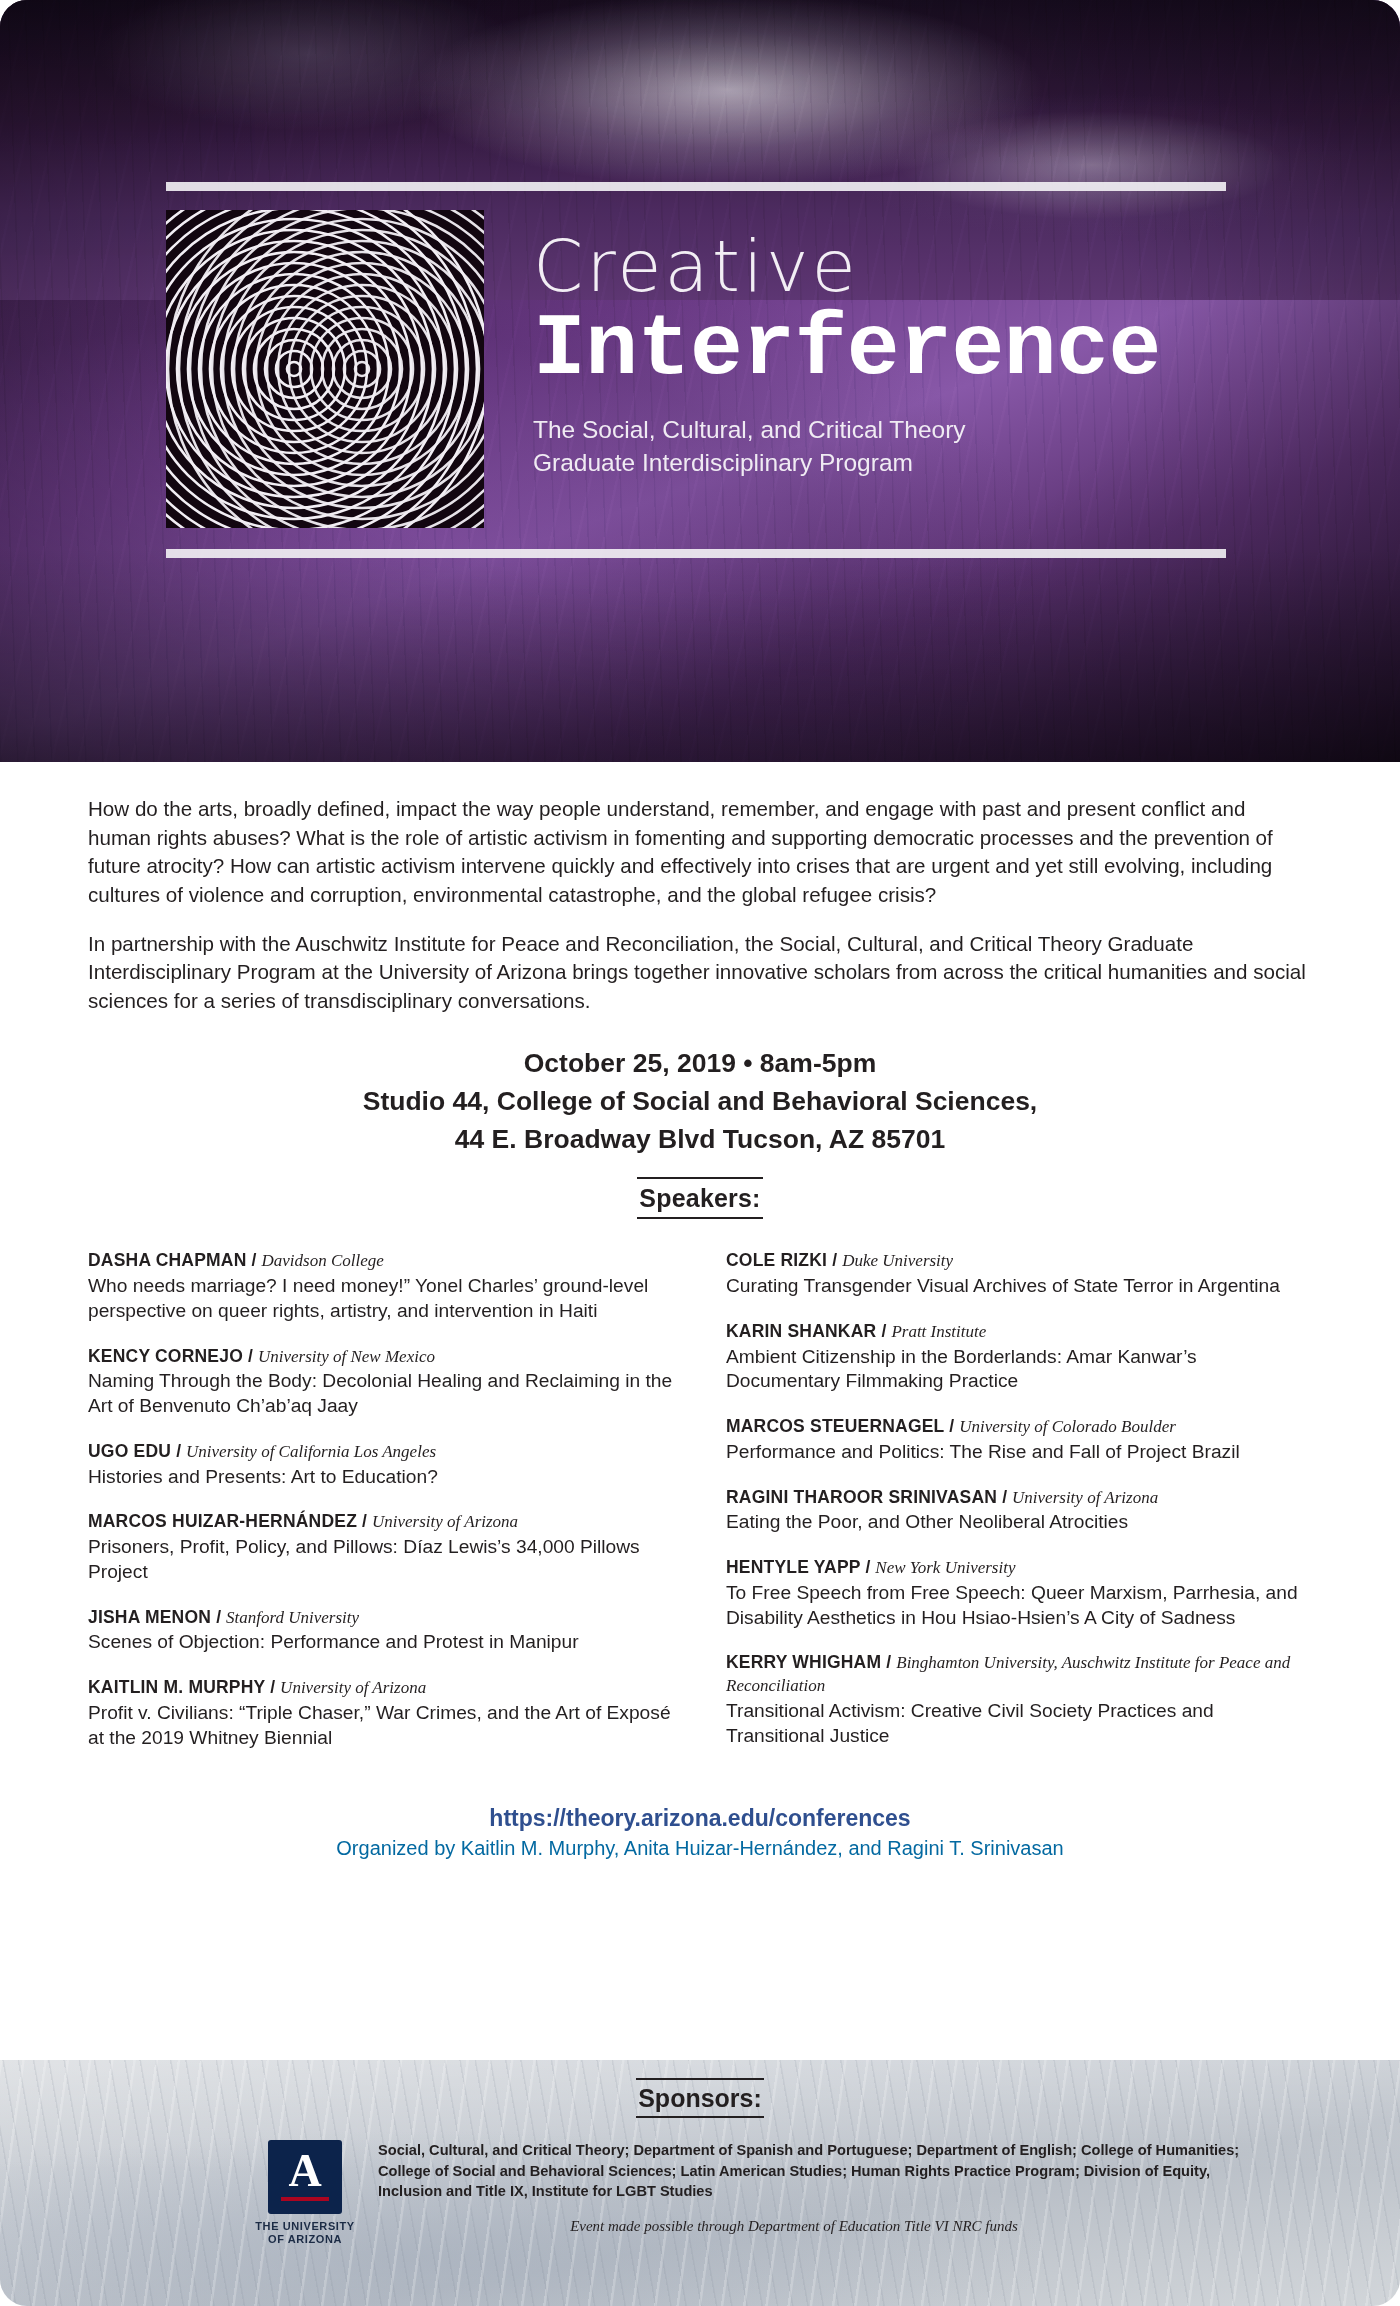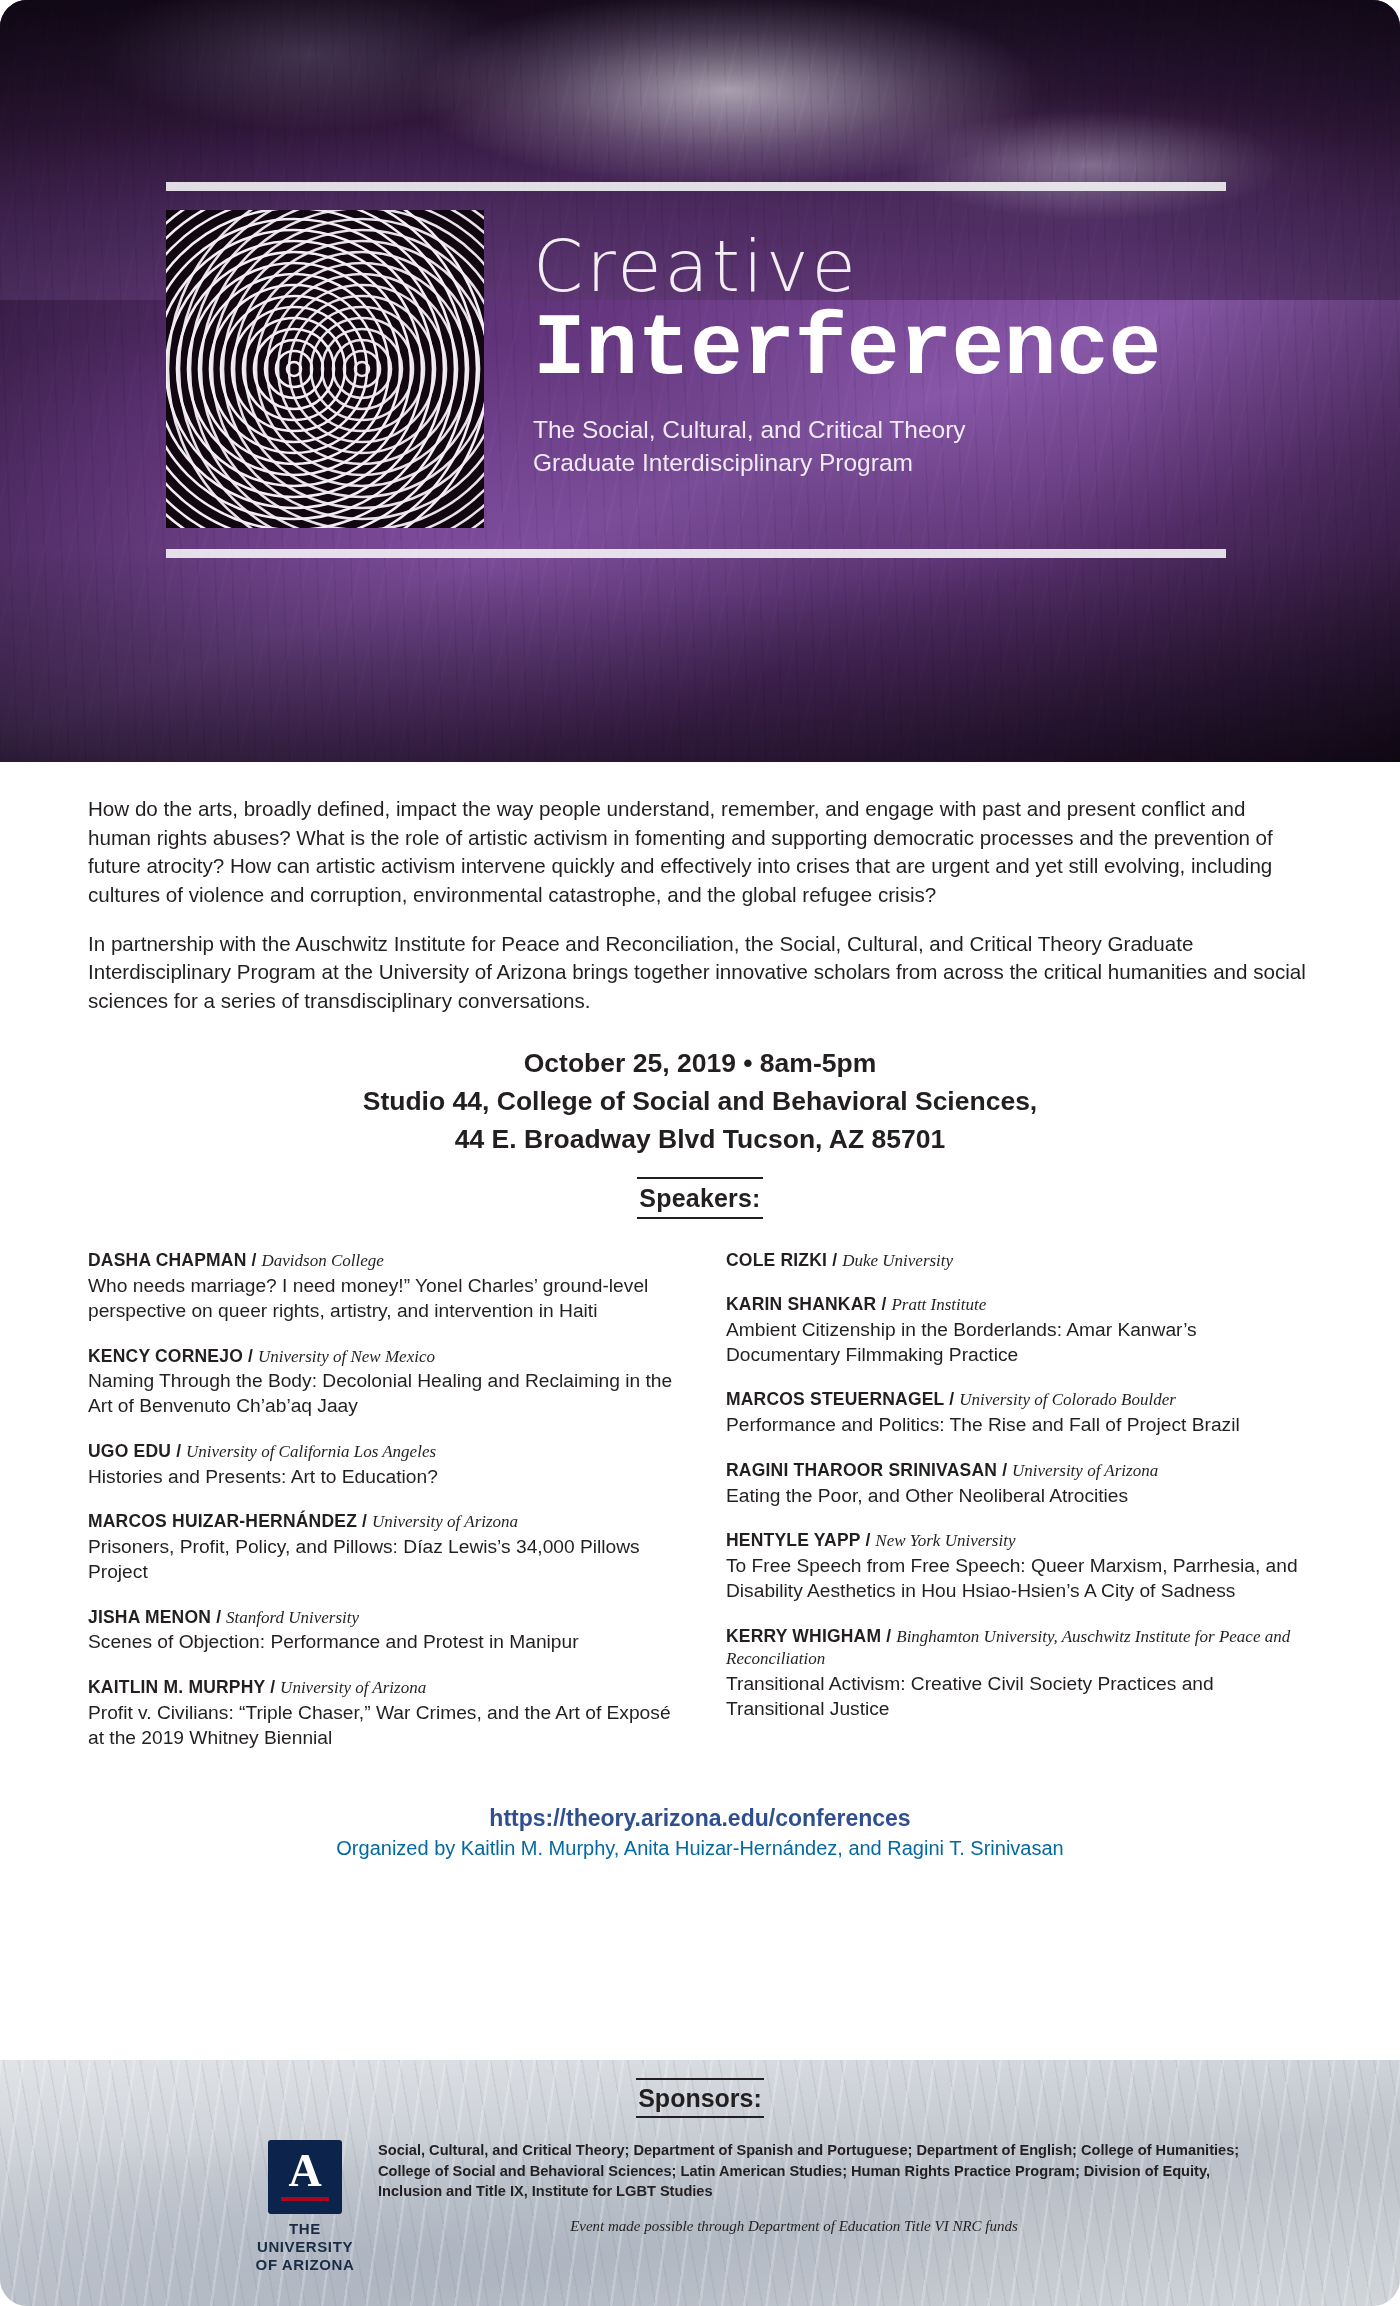--- a/index.html
+++ b/index.html
@@ -261,21 +261,21 @@
     line-height: 1;
   }
   .ua-block .ua-bar {
     position: absolute;
     left: 13px; right: 13px; bottom: 13px;
     height: 4px;
     background: #ab0520;
   }
   .ua-name {
     margin-top: 6px;
-    font-size: 15px;
+    font-size: 11px;
     line-height: 1.2;
     letter-spacing: 0.6px;
     color: #1b2b45;
     font-weight: 700;
   }
   .sponsor-text {
     flex: 1;
   }
   .sponsor-text .list {
     font-size: 14.6px;
@@ -433,20 +433,21 @@
 
       </div>
 
       <div class="col">
 
         <div class="talk">
           <div class="who">
             <span class="name">COLE RIZKI /</span>
             <span class="aff">Duke University</span>
           </div>
+          <div class="title">Curating Transgender Visual Archives of State Terror in Argentina</div>
         </div>
 
         <div class="talk">
           <div class="who">
             <span class="name">KARIN SHANKAR /</span>
             <span class="aff">Pratt Institute</span>
           </div>
           <div class="title">Ambient Citizenship in the Borderlands: Amar Kanwar’s Documentary Filmmaking Practice</div>
         </div>
 

